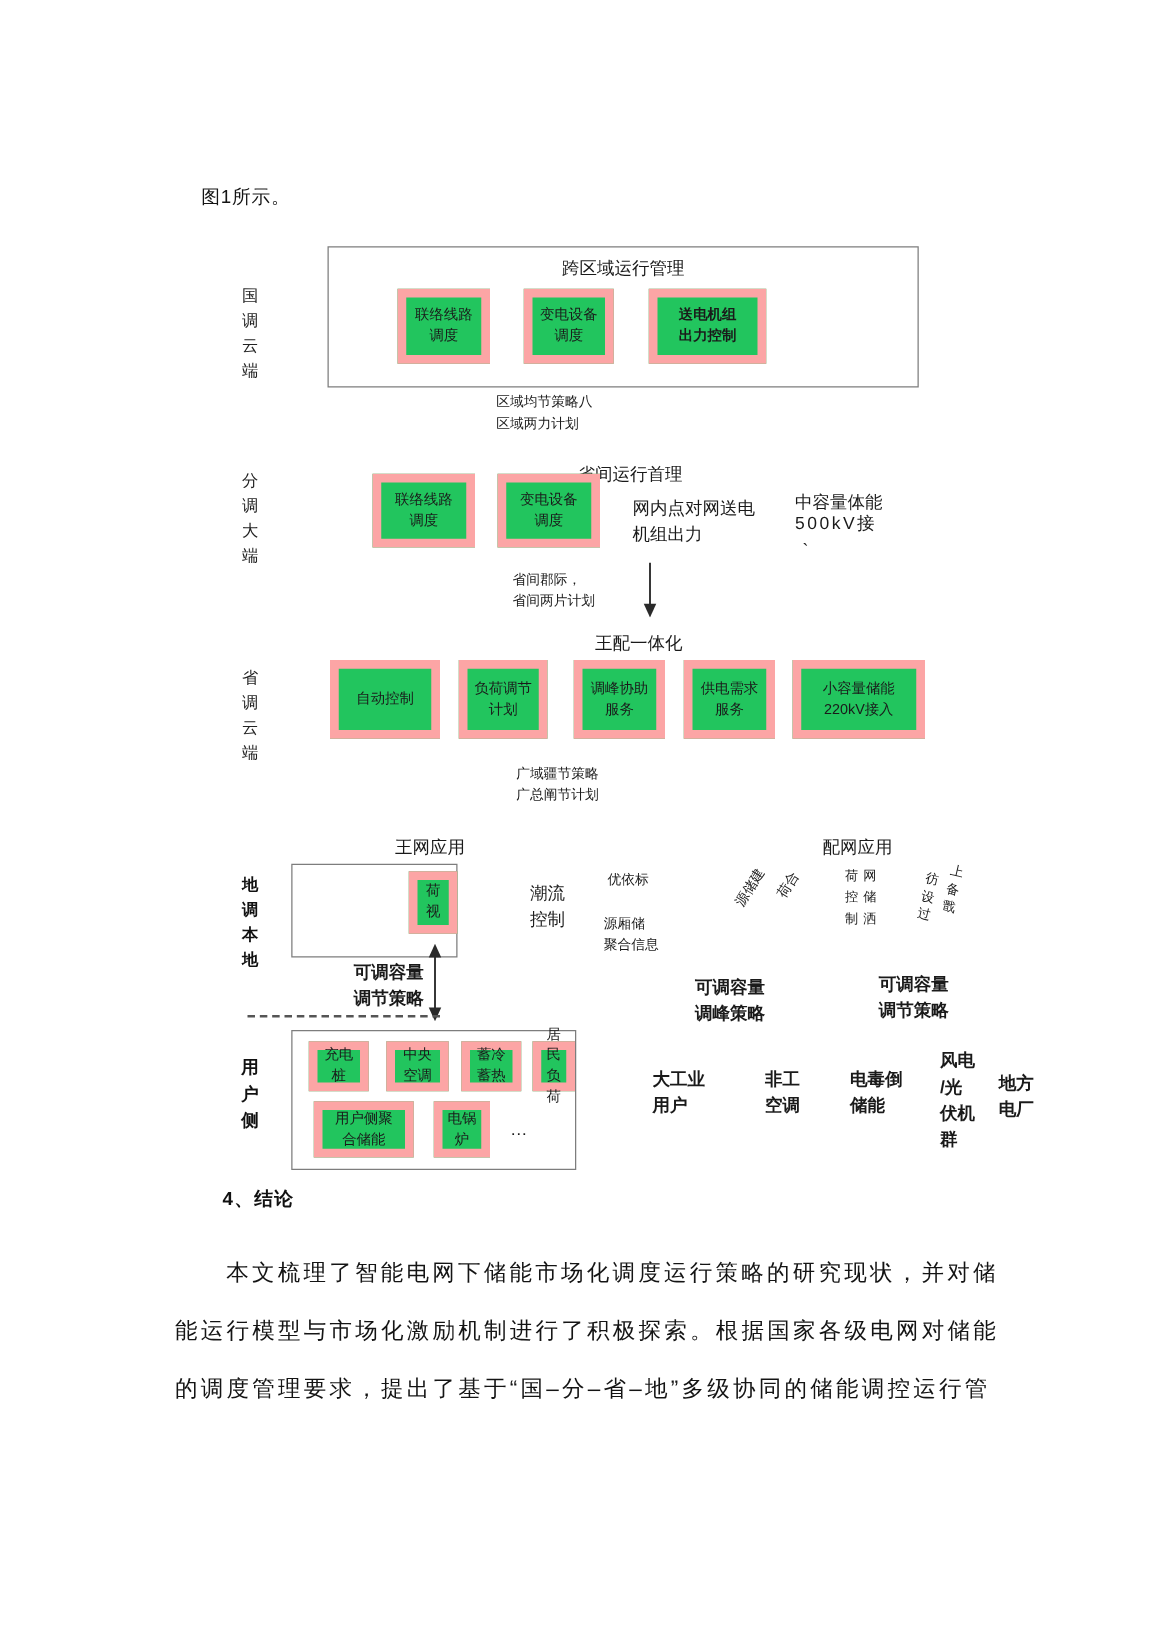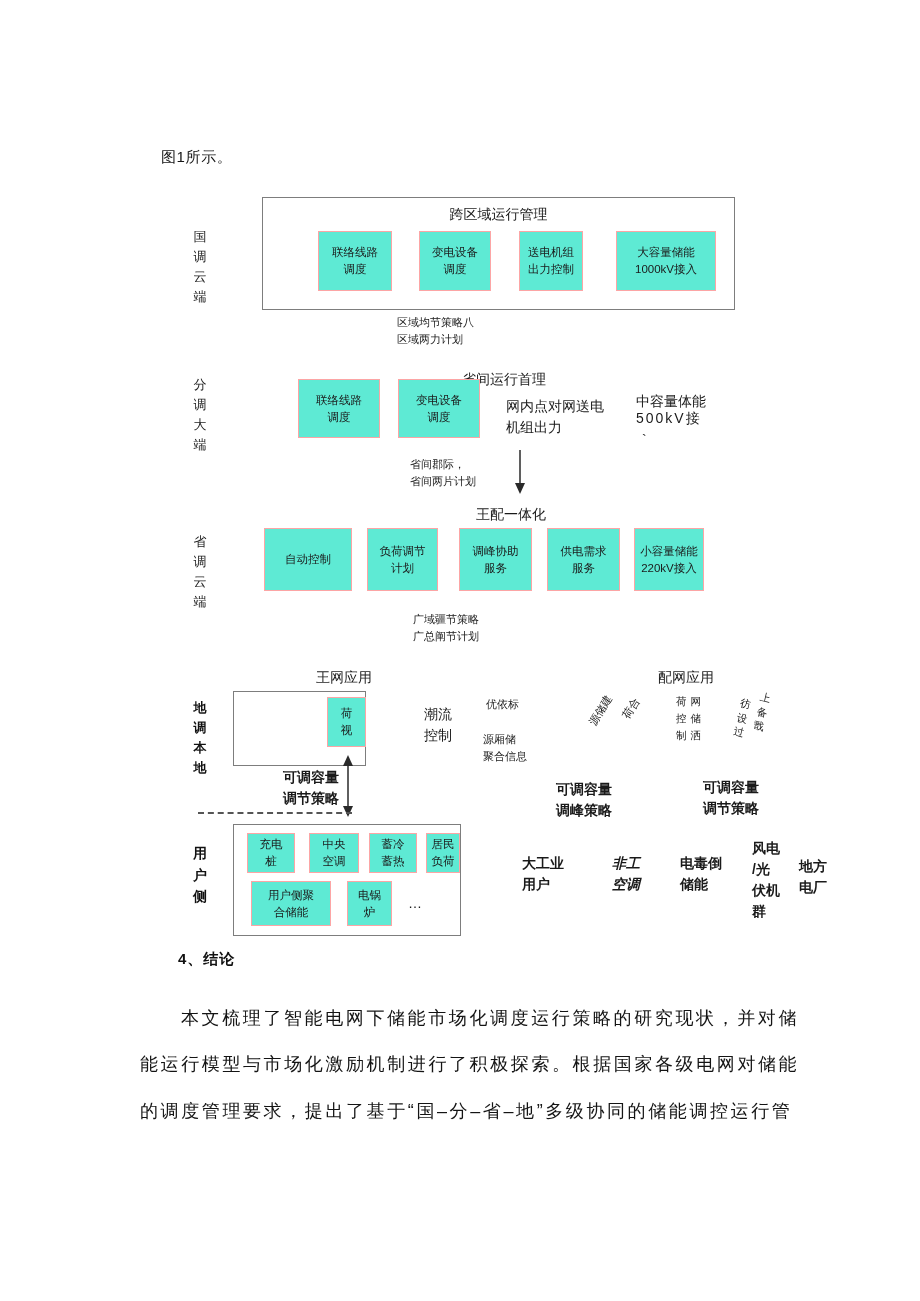--- a/index.html
+++ b/index.html
@@ -8,23 +8,23 @@
   .page { position:relative; width:920px; height:1301px; background:#fff; overflow:hidden; color:#121212; }
   .abs { position:absolute; }
   .intro-text { font-size:15px; letter-spacing:0.6px; color:#141414; white-space:nowrap; }
   .body-text { font-size:18px; letter-spacing:2.6px; color:#141414; white-space:nowrap; }
   .heading { font-size:15px; font-weight:bold; letter-spacing:1px; color:#111; }
   .dtext { font-size:14px; line-height:1.5; white-space:pre-line; color:#1a1a1a; }
   .small { font-size:11px; }
   .tiny { font-size:10.5px; }
   .center { text-align:center; }
   .bold { font-weight:bold; }
-  .box { border:1px solid #fca5a5; display:flex; align-items:center; justify-content:center;
+  .box { border:7px solid #fca5a5; display:flex; align-items:center; justify-content:center;
          text-align:center; white-space:pre-line; font-size:11.5px; line-height:1.45;
-         color:#1a1a1a; background:#5eead4; }
+         color:#1a1a1a; background:#22c55e; }
   .outer { border:1px solid #7d7d7d; background:#fff; }
   .vlabel { font-size:13px; line-height:1.55; white-space:pre-line; text-align:center; color:#222; }
   .vlabel-bold { font-weight:bold; color:#111; }
   .dashed { border-top:2px dashed #555; }
   .kv { font-size:14px; letter-spacing:2px; color:#1a1a1a; white-space:nowrap; }
 </style>
 </head>
 <body>
 
 <div class="page">
@@ -34,24 +34,22 @@
   <div class="abs vlabel" style="left:191px; top:227px; width:18px;">国
 调
 云
 端</div>
   <div class="abs outer" style="left:262px; top:197px; width:473px; height:113px;"></div>
   <div class="abs dtext center" style="left:262px; top:204px; width:473px;">跨区域运行管理</div>
   <div class="abs box" style="left:318px; top:231px; width:74px; height:60px;">联络线路
 调度</div>
   <div class="abs box" style="left:419px; top:231px; width:72px; height:60px;">变电设备
 调度</div>
-  <div class="abs box" style="left:519px; top:231px; width:64px; height:60px;">送电机组
+  <div class="abs box" style="left:519px; top:231px; width:94px; height:60px;font-weight:bold;">送电机组
 出力控制</div>
-  <div class="abs box" style="left:616px; top:231px; width:100px; height:60px;">大容量储能
-1000kV接入</div>
   <div class="abs dtext small" style="left:397px; top:314px;">区域均节策略八
 区域两力计划</div>
 
   <div class="abs vlabel" style="left:191px; top:375px; width:18px;">分
 调
 大
 端</div>
   <div class="abs dtext" style="left:462px; top:369px;">省间运行首理</div>
   <div class="abs box" style="left:298px; top:379px; width:82px; height:59px;">联络线路
 调度</div>
@@ -75,21 +73,21 @@
 调
 云
 端</div>
   <div class="abs box" style="left:264px; top:528px; width:88px; height:63px;">自动控制</div>
   <div class="abs box" style="left:367px; top:528px; width:71px; height:63px;">负荷调节
 计划</div>
   <div class="abs box" style="left:459px; top:528px; width:73px; height:63px;">调峰协助
 服务</div>
   <div class="abs box" style="left:547px; top:528px; width:73px; height:63px;">供电需求
 服务</div>
-  <div class="abs box" style="left:634px; top:528px; width:70px; height:63px;">小容量储能
+  <div class="abs box" style="left:634px; top:528px; width:106px; height:63px;">小容量储能
 220kV接入</div>
   <div class="abs dtext small" style="left:413px; top:611px;">广域疆节策略
 广总阐节计划</div>
 
   <div class="abs dtext" style="left:316px; top:667px;">王网应用</div>
   <div class="abs dtext" style="left:658px; top:667px;">配网应用</div>
 
   <div class="abs vlabel vlabel-bold" style="left:191px; top:698px; width:18px;">地
 调
 本
@@ -140,21 +138,21 @@
   <div class="abs box tiny" style="left:426px; top:833px; width:34px; height:40px;">居民
 负荷</div>
   <div class="abs box tiny" style="left:251px; top:881px; width:80px; height:45px;">用户侧聚
 合储能</div>
   <div class="abs box tiny" style="left:347px; top:881px; width:45px; height:45px;">电锅
 炉</div>
   <div class="abs dtext" style="left:408px; top:893px; font-size:14px;">…</div>
 
   <div class="abs dtext bold" style="left:522px; top:853px;">大工业
 用户</div>
-  <div class="abs dtext bold" style="left:612px; top:853px;font-style:italic;">非工
+  <div class="abs dtext bold" style="left:612px; top:853px;">非工
 空调</div>
   <div class="abs dtext bold" style="left:680px; top:853px;">电毒倒
 储能</div>
   <div class="abs dtext bold" style="left:752px; top:838px;">风电
 /光
 伏机
 群</div>
   <div class="abs dtext bold" style="left:799px; top:856px;">地方
 电厂</div>
 

